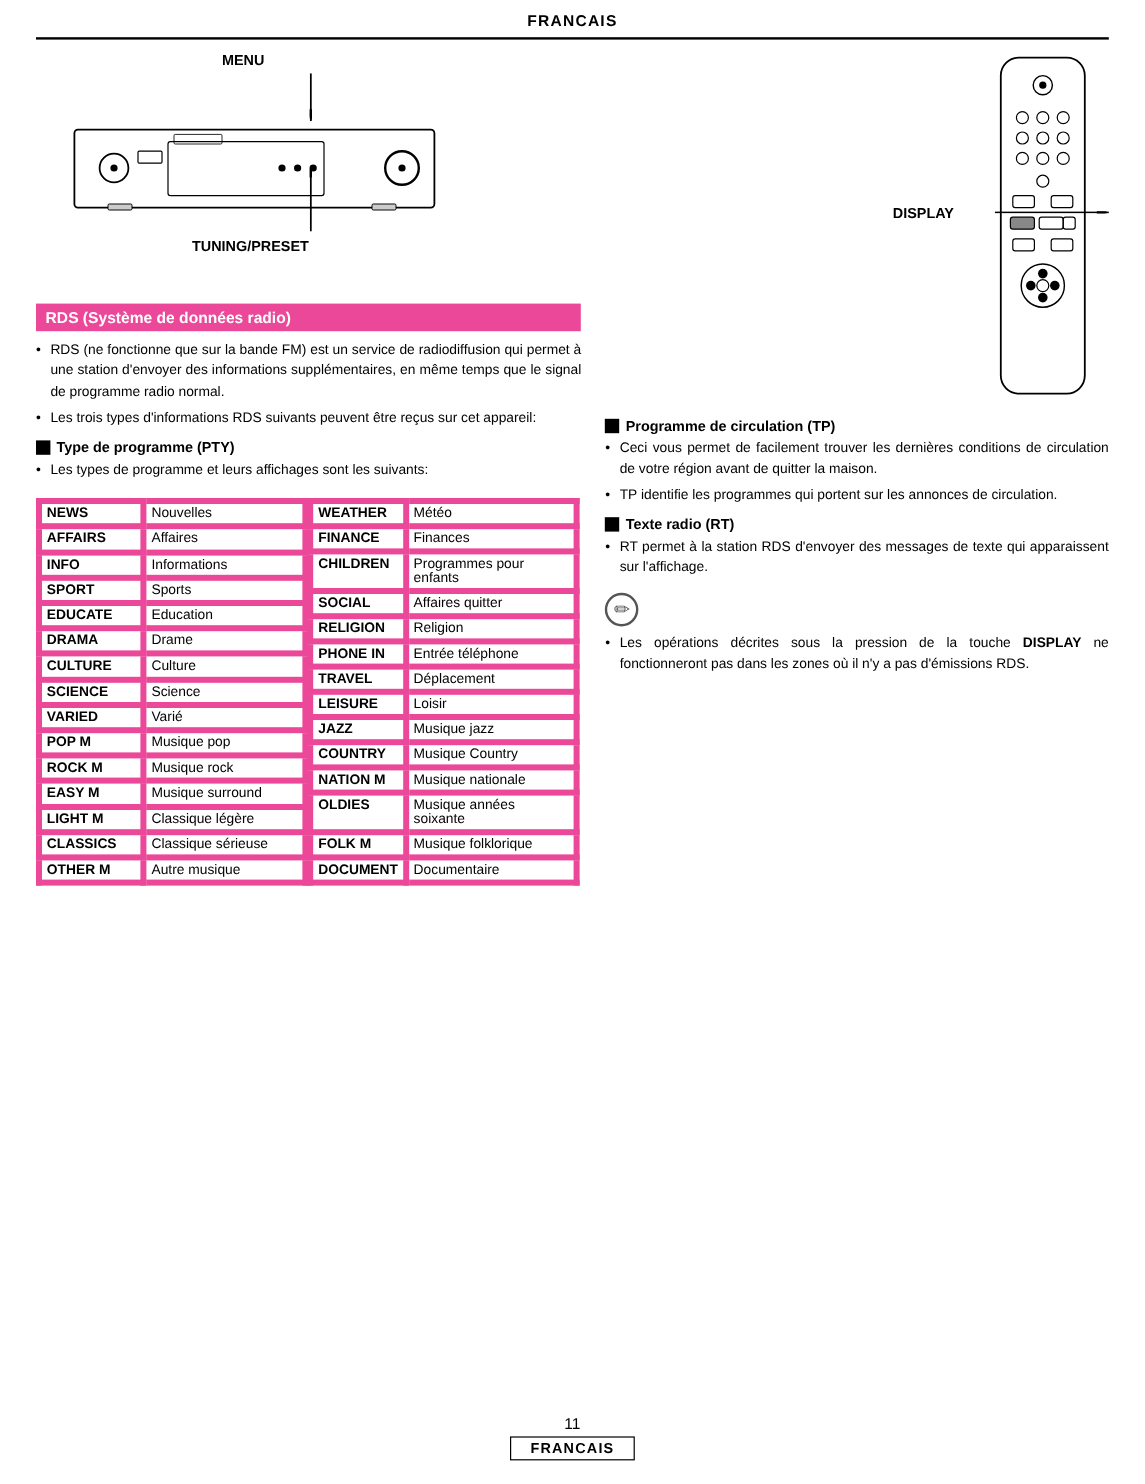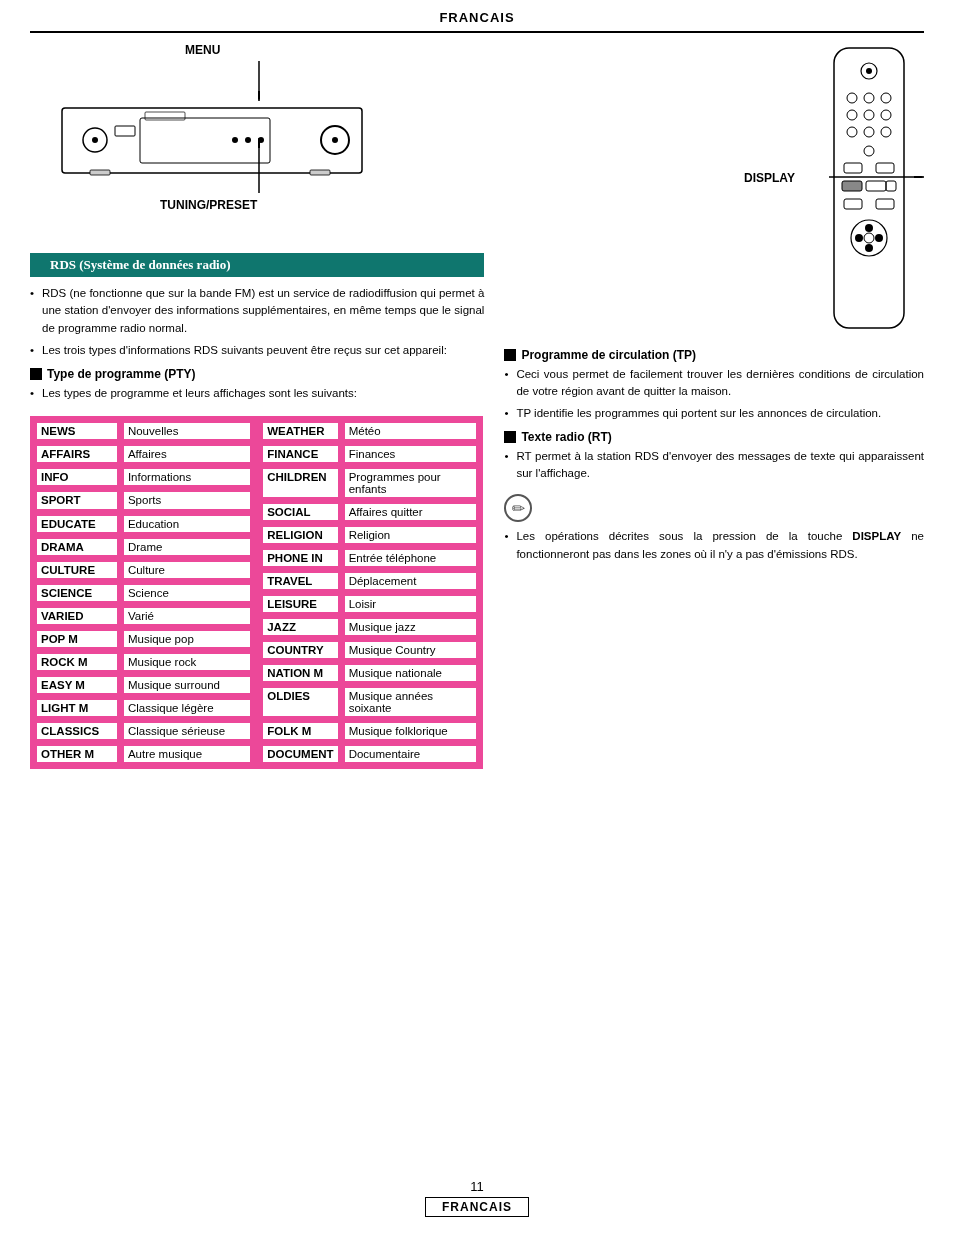--- a/index.html
+++ b/index.html
@@ -44,29 +44,28 @@
       width: 444px;
       padding-left: 10px;
     }
 
     
     .rds-section {
       margin-top: 10px;
     }
 
     .rds-title-box {
-      background: #0f766e;
+      background: #ec4899;
       color: #fff;
-      padding: 4px 20px;
+      padding: 4px 8px;
       font-weight: bold;
       font-size: 13px;
       display: inline-block;
       width: 100%;
       margin-bottom: 8px;
-      font-family: Liberation Serif, serif;
     }
 
     .rds-text {
       font-size: 11.5px;
       line-height: 1.5;
       text-align: justify;
       margin-bottom: 6px;
     }
 
     .rds-text p {
@@ -121,21 +120,21 @@
 
     
     .pty-table {
       width: 100%;
       border-collapse: collapse;
       margin-top: 8px;
       font-size: 11.5px;
     }
 
     .pty-table td {
-      border: 7px solid #ec4899;
+      border: 5px solid #ec4899;
       padding: 2px 4px;
       vertical-align: top;
     }
 
     .pty-table td.bold-cell {
       font-weight: bold;
     }
 
     
     .note-icon {

